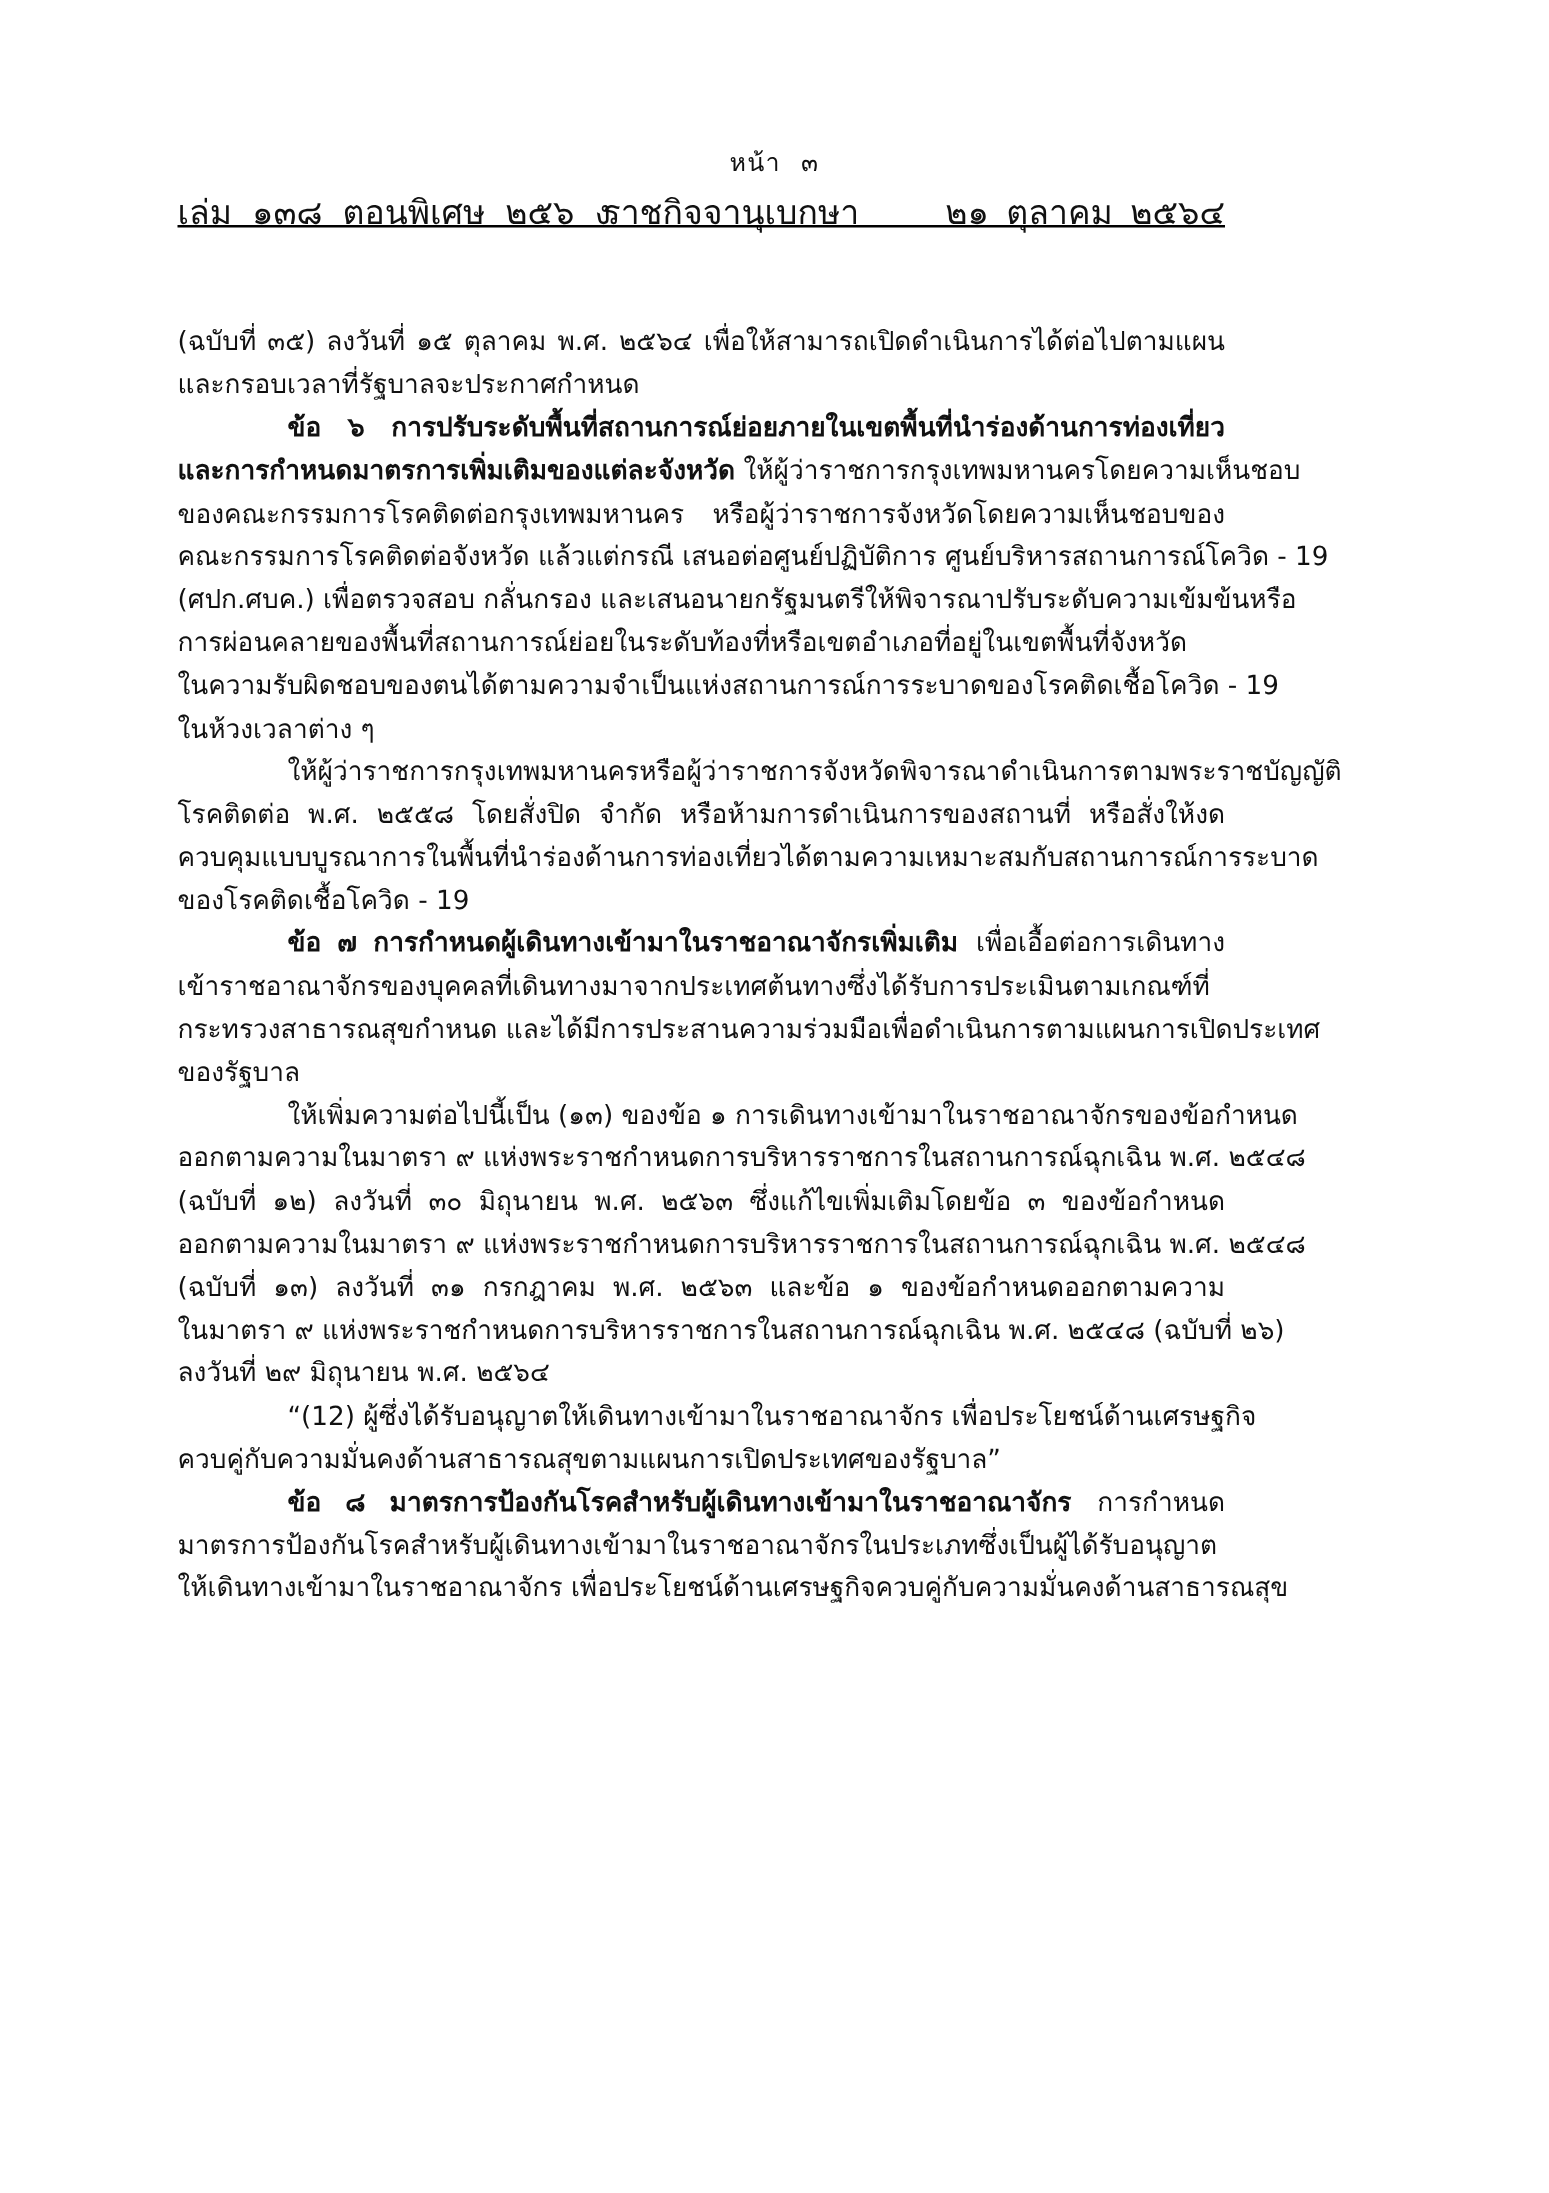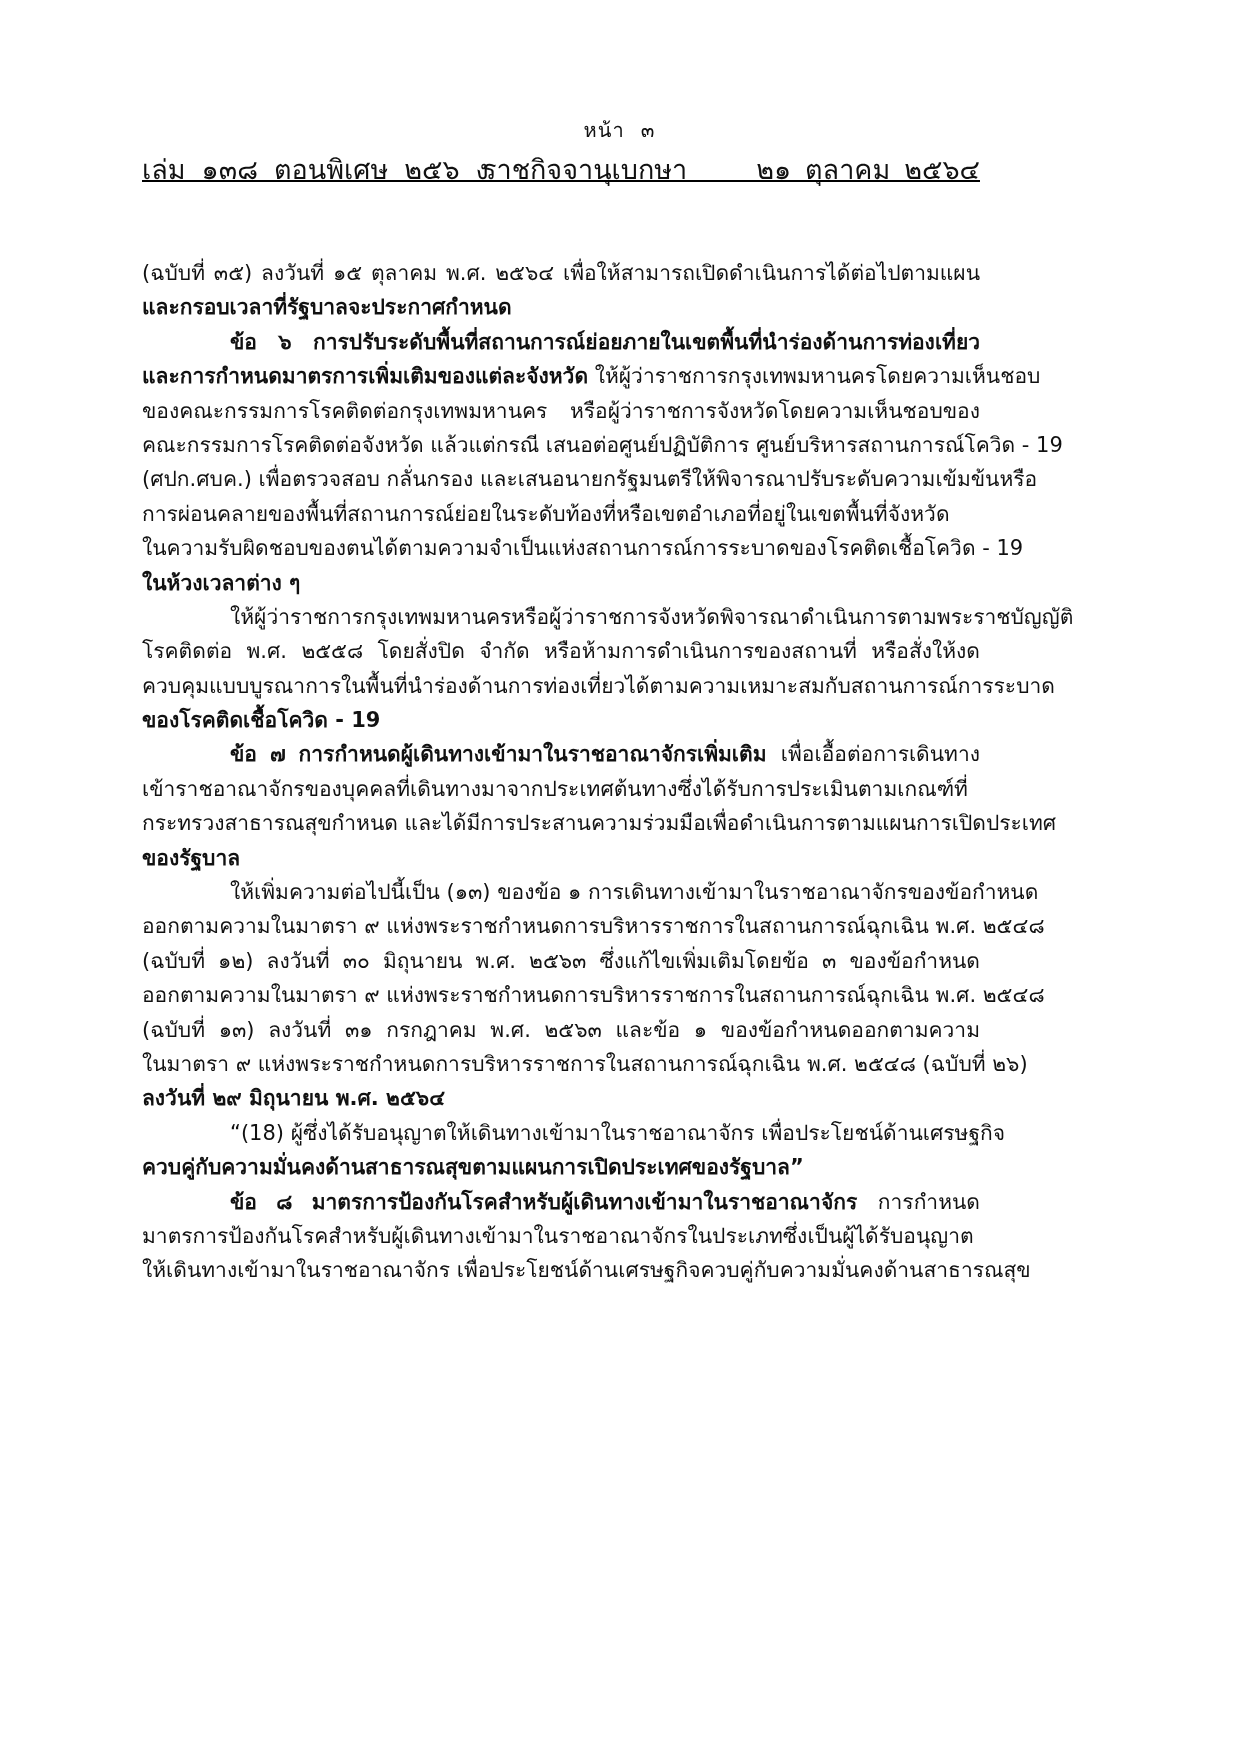--- a/index.html
+++ b/index.html
@@ -61,21 +61,21 @@
       line-height: 34.4px;
       margin-top: 48px;
     }
     .line {
       white-space: nowrap;
       text-align: justify;
       text-align-last: justify;
       height: 34.4px;
       overflow: visible;
     }
-    .line.last { text-align-last: left; font-weight: bold; }
+    .line.last { text-align-last: left; }
     .indent { padding-left: 88px; }
     .bold { font-weight: bold; font-family: Liberation Serif, serif; }
   </style>
 </head>
 <body>
 
 <div class="page">
 
   <div class="page-number">
     <span>หน้า</span><span>๓</span>
@@ -112,20 +112,20 @@
     <div class="line"><span>เข้าราชอาณาจักรของบุคคลที่เดินทางมาจากประเทศต้นทางซึ่งได้รับการประเมินตามเกณฑ์ที่</span></div>
     <div class="line"><span>กระทรวงสาธารณสุขกำหนด และได้มีการประสานความร่วมมือเพื่อดำเนินการตามแผนการเปิดประเทศ</span></div>
     <div class="line last"><span>ของรัฐบาล</span></div>
     <div class="line indent"><span>ให้เพิ่มความต่อไปนี้เป็น (๑๓) ของข้อ ๑ การเดินทางเข้ามาในราชอาณาจักรของข้อกำหนด</span></div>
     <div class="line"><span>ออกตามความในมาตรา ๙ แห่งพระราชกำหนดการบริหารราชการในสถานการณ์ฉุกเฉิน พ.ศ. ๒๕๔๘</span></div>
     <div class="line"><span>(ฉบับที่ ๑๒) ลงวันที่ ๓๐ มิถุนายน พ.ศ. ๒๕๖๓ ซึ่งแก้ไขเพิ่มเติมโดยข้อ ๓ ของข้อกำหนด</span></div>
     <div class="line"><span>ออกตามความในมาตรา ๙ แห่งพระราชกำหนดการบริหารราชการในสถานการณ์ฉุกเฉิน พ.ศ. ๒๕๔๘</span></div>
     <div class="line"><span>(ฉบับที่ ๑๓) ลงวันที่ ๓๑ กรกฎาคม พ.ศ. ๒๕๖๓ และข้อ ๑ ของข้อกำหนดออกตามความ</span></div>
     <div class="line"><span>ในมาตรา ๙ แห่งพระราชกำหนดการบริหารราชการในสถานการณ์ฉุกเฉิน พ.ศ. ๒๕๔๘ (ฉบับที่ ๒๖)</span></div>
     <div class="line last"><span>ลงวันที่ ๒๙ มิถุนายน พ.ศ. ๒๕๖๔</span></div>
-    <div class="line indent"><span>“(18) ผู้ซึ่งได้รับอนุญาตให้เดินทางเข้ามาในราชอาณาจักร เพื่อประโยชน์ด้านเศรษฐกิจ</span></div>
+    <div class="line indent"><span>“(12) ผู้ซึ่งได้รับอนุญาตให้เดินทางเข้ามาในราชอาณาจักร เพื่อประโยชน์ด้านเศรษฐกิจ</span></div>
     <div class="line last"><span>ควบคู่กับความมั่นคงด้านสาธารณสุขตามแผนการเปิดประเทศของรัฐบาล”</span></div>
     <div class="line indent"><span class="bold">ข้อ ๘ มาตรการป้องกันโรคสำหรับผู้เดินทางเข้ามาในราชอาณาจักร</span><span> การกำหนด</span></div>
     <div class="line"><span>มาตรการป้องกันโรคสำหรับผู้เดินทางเข้ามาในราชอาณาจักรในประเภทซึ่งเป็นผู้ได้รับอนุญาต</span></div>
     <div class="line"><span>ให้เดินทางเข้ามาในราชอาณาจักร เพื่อประโยชน์ด้านเศรษฐกิจควบคู่กับความมั่นคงด้านสาธารณสุข</span></div>
   </div>
 
 </div>
 
 </body></html>

